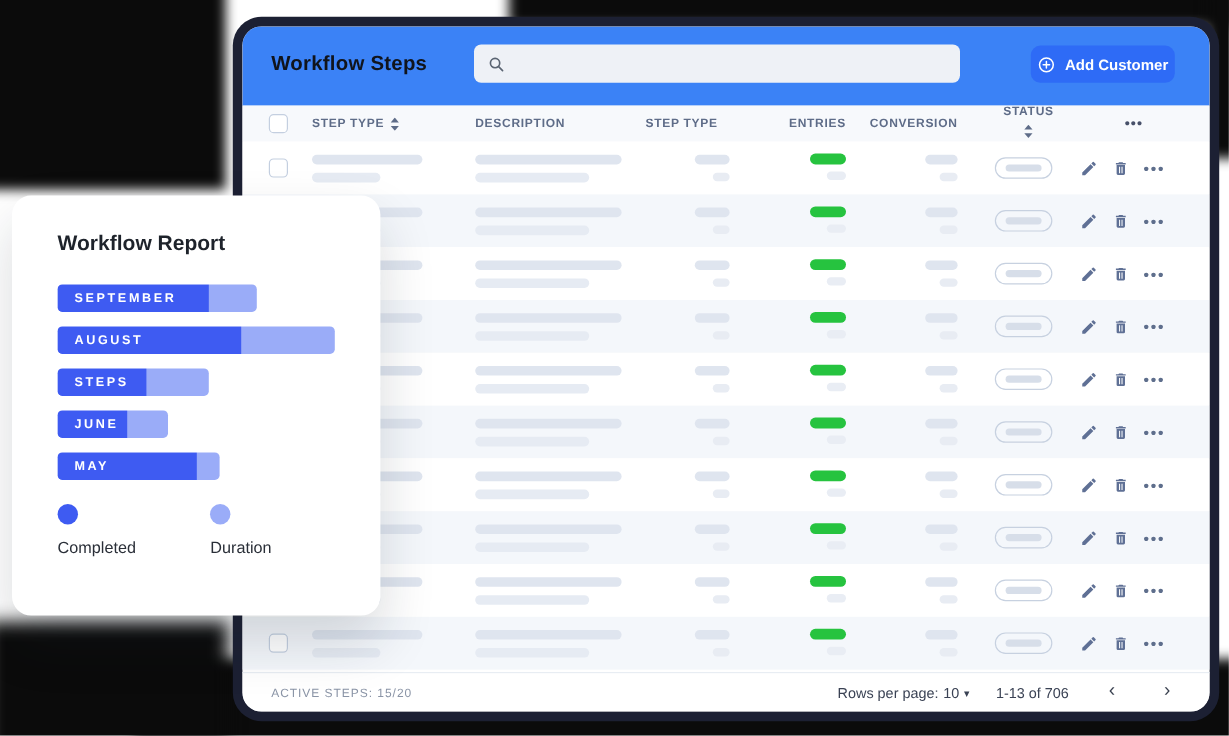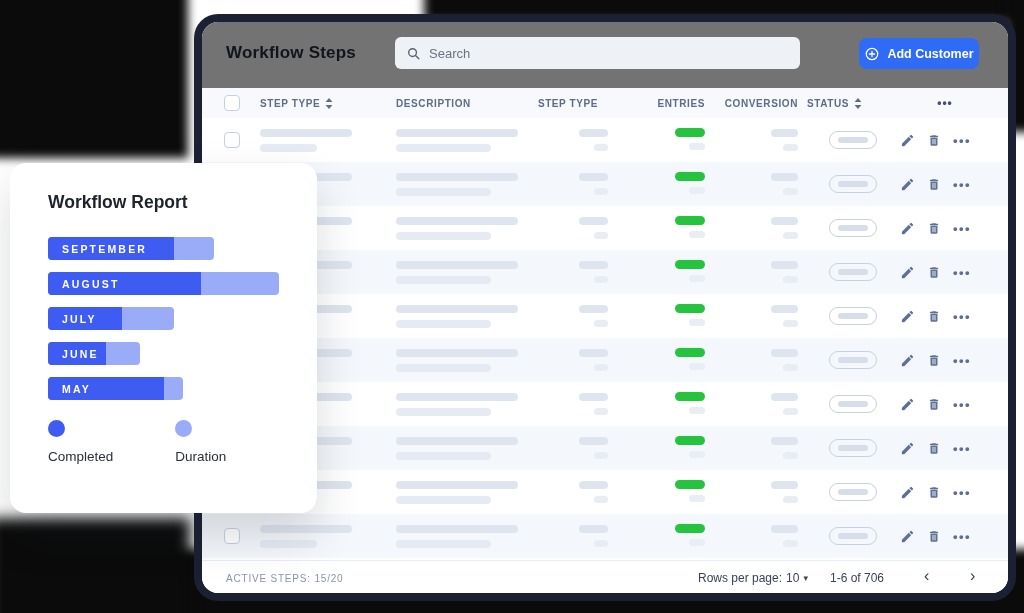--- a/index.html
+++ b/index.html
@@ -21,21 +21,21 @@
   .panel-frame {
     position:absolute; left:194px; top:14px; width:822px; height:587px;
     background:#1c2033; border-radius:24px;
   }
   .panel {
     position:absolute; left:8px; top:8px; width:806px; height:571px;
     background:#fff; border-radius:16px; overflow:hidden;
   }
 
   
-  .panel-header { position:relative; height:66px; background:#737373; }
+  .panel-header { position:relative; height:66px; background:#3b82f6; }
   .panel-title { position:absolute; left:24px; top:21px; font-size:17px; font-weight:bold; color:#10141c; letter-spacing:.2px; }
   .search-box {
     position:absolute; left:193px; top:15px; width:405px; height:32px;
     background:#eef1f6; border-radius:6px; display:flex; align-items:center; padding:0 11px; gap:8px;
   }
   .search-box svg { flex:none; }
   .search-input {
     flex:1; border:none; background:transparent; outline:none;
     font-size:13px; color:#333a45; font-family:"Liberation Sans",sans-serif;
   }
@@ -52,21 +52,21 @@
   .th {
     position:absolute; top:0; height:30px; display:flex; align-items:center; gap:5px;
     font-size:10px; font-weight:bold; letter-spacing:.6px; color:#5e6c88;
   }
   .th-check   { left:22px; }
   .th-name    { left:58px; }
   .th-desc    { left:194px; }
   .th-type    { left:328px; width:76px; justify-content:center; }
   .th-entries { left:427px; width:76px; justify-content:flex-end; }
   .th-conv    { left:520px; width:76px; justify-content:flex-end; }
-  .th-status  { left:605px; }
+  .th-status  { left:634px;flex-direction:column; }
   .th-more    { left:722px; width:42px; justify-content:center; font-size:12px; letter-spacing:1px; color:#475069; }
 
   
   .row { position:relative; height:44px; background:#fff; }
   .row.alt { background:#f4f7fb; }
   .checkbox { width:16px; height:16px; border:1.5px solid #c4cfe0; border-radius:4px; background:#fff; cursor:pointer; }
   .c-check   { position:absolute; left:22px; top:14px; }
   .c-name    { position:absolute; left:58px;  top:11px; }
   .c-desc    { position:absolute; left:194px; top:11px; }
   .c-type    { position:absolute; left:330px; top:11px; width:76px; display:flex; flex-direction:column; align-items:flex-end; }
@@ -148,21 +148,20 @@
   <div class="panel">
 
     <div class="panel-header">
       <div class="panel-title">Workflow Steps</div>
 
       <div class="search-box">
         <svg width="15" height="15" viewBox="0 0 24 24">
           <circle cx="10.5" cy="10.5" r="6.2" fill="none" stroke="#5a6472" stroke-width="2.2"></circle>
           <path d="M15.2 15.2 L20.5 20.5" stroke="#5a6472" stroke-width="2.2" stroke-linecap="round"></path>
         </svg>
-        <input class="search-input" type="text" placeholder="Search" style="">
       </div>
 
       <button class="add-btn">
         <svg width="16" height="16" viewBox="0 0 24 24">
           <circle cx="12" cy="12" r="8.6" fill="none" stroke="#ffffff" stroke-width="1.9"></circle>
           <path d="M12 8v8 M8 12h8" stroke="#ffffff" stroke-width="1.9" stroke-linecap="round"></path>
         </svg>
         <span>Add Customer</span>
       </button>
     </div>
@@ -642,42 +641,42 @@
   </div>
 </div>
 
     <div class="tfoot">
       <span class="active-steps">ACTIVE STEPS: 15/20</span>
       <span class="rows-per-page">
         <span>Rows per page:</span>
         <span>10</span>
         <span class="caret">▾</span>
       </span>
-      <span class="range-label">1-6 of 706</span>
+      <span class="range-label">1-13 of 706</span>
       <span class="chev chev-prev">‹</span>
       <span class="chev chev-next">›</span>
     </div>
 
   </div>
 </div>
 
 <div class="report-card">
   <div class="report-title">Workflow Report</div>
   <div class="chart">
       <div class="bar-row" style="width: 166px; background: rgb(154, 172, 248);">
         <div class="bar-fill" style="width: 126px; background: rgb(62, 91, 242);"></div>
         <span class="bar-label">SEPTEMBER</span>
       </div>
       <div class="bar-row" style="width: 231px; background: rgb(154, 172, 248);">
         <div class="bar-fill" style="width: 153px; background: rgb(62, 91, 242);"></div>
         <span class="bar-label">AUGUST</span>
       </div>
       <div class="bar-row" style="width: 126px; background: rgb(154, 172, 248);">
         <div class="bar-fill" style="width: 74px; background: rgb(62, 91, 242);"></div>
-        <span class="bar-label">JULY</span>
+        <span class="bar-label">STEPS</span>
       </div>
       <div class="bar-row" style="width: 92px; background: rgb(154, 172, 248); text-align: center;">
         <div class="bar-fill" style="width: 58px; background: rgb(62, 91, 242);"></div>
         <span class="bar-label">JUNE</span>
       </div>
       <div class="bar-row" style="width: 135px; background: rgb(154, 172, 248);">
         <div class="bar-fill" style="width: 116px; background: rgb(62, 91, 242);"></div>
         <span class="bar-label">MAY</span>
       </div>
     </div>

